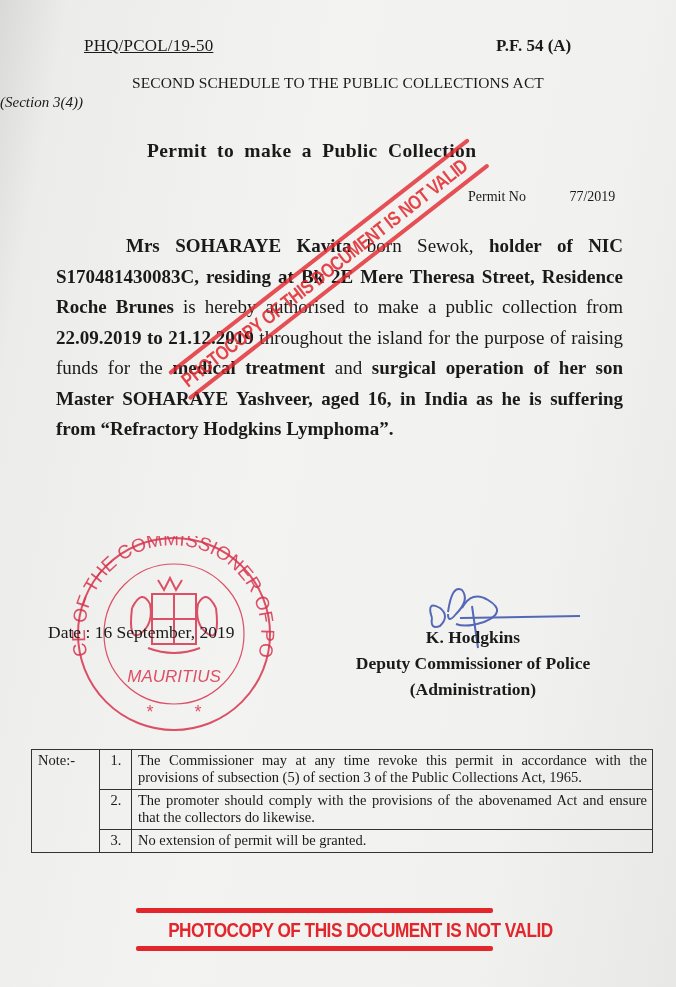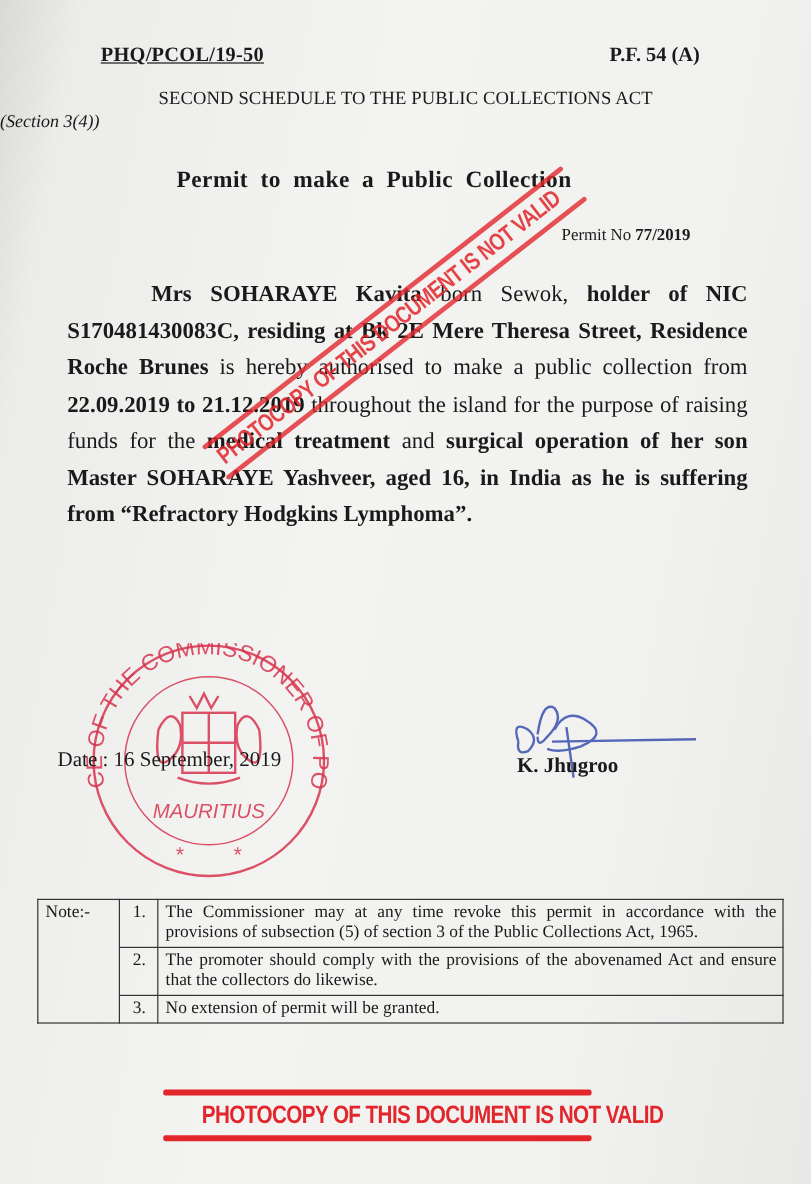--- a/index.html
+++ b/index.html
@@ -3,27 +3,27 @@
   <meta charset="utf-8">
   <style>
     html, body { margin: 0; padding: 0; }
     body {
       width: 676px; height: 987px; overflow: hidden; position: relative;
       background: linear-gradient(100deg, #d9d9d7 0%, #ececea 8%, #f3f3f1 40%, #f1f1ef 75%, #e8e8e6 100%);
       font-family: "Liberation Serif", "DejaVu Serif", serif;
       color: #1a1a1a;
     }
     .abs { position: absolute; }
-    .ref { left: 84px; top: 36px; font-size: 17px; font-weight: bold; text-decoration: underline; letter-spacing: 0.2px; }
-    .form-no { left: 496px; top: 36px; font-size: 17px; font-weight: bold; margin-left: 12px; }
+    .ref { left: 84px; top: 36px; font-size: 17px; font-weight: normal; text-decoration: underline; letter-spacing: 0.2px; }
+    .form-no { left: 496px; top: 36px; font-size: 17px; font-weight: bold; }
     .schedule { left: 0; width: 676px; top: 74px; text-align: center; font-size: 15.5px; letter-spacing: 0.1px; }
     .section { left: 0; width: 676px; top: 94px; font-size: 15px; font-style: italic; }
     .title { left: 147px; top: 140px; font-size: 19.5px; font-weight: bold; word-spacing: 5px; letter-spacing: 0.4px; }
     .permit-no { left: 468px; top: 189px; font-size: 14px; }
-    .permit-no b { font-weight: bold; }
+    .permit-no b { font-weight: normal; margin-left: 40px; }
     .body-text { left: 56px; width: 567px; top: 231px; font-size: 19px; line-height: 30.5px; text-align: justify; }
     .body-text p { margin: 0; text-indent: 70px; }
     .body-text b { font-weight: bold; }
     .date { left: 48px; top: 622px; font-size: 17.5px; }
     .sig-block { left: 318px; width: 310px; top: 624px; text-align: center; font-weight: bold; font-size: 17.5px; line-height: 26px; }
     .sig-block div { white-space: nowrap; }
     .notes { left: 31px; top: 749px; width: 622px; border-collapse: collapse; font-size: 14.5px; line-height: 17px; border-radius: 24px; }
     .notes td { border: 1.4px solid #333; padding: 2px 5px 3px 6px; vertical-align: top; }
     .notes td.lbl { width: 56px; border-bottom: none; }
     .notes td.lbl.mid { border-top: none; border-bottom: none; }
@@ -86,21 +86,23 @@
   <g fill="none" stroke="#3a4fae" stroke-width="2" opacity="0.85">
     <path d="M12 36 q-6 -18 8 -10 q10 8 0 18 q-10 4 -8 -8"></path>
     <path d="M28 30 q4 -28 14 -22 q8 10 -6 24 q-8 10 -8 0"></path>
     <path d="M42 26 q10 -18 26 -8 q20 12 -4 22 q-18 6 -28 2"></path>
     <path d="M40 36 L160 34"></path>
     <path d="M52 24 L58 66"></path>
   </g>
 </svg>
 
 <div class="abs sig-block">
-  <div>K. Jhugroo</div>
+  <div>K. Hodgkins</div>
+  <div>Deputy Commissioner of Police</div>
+  <div>(Administration)</div>
 </div>
 
 <table class="abs notes">
   <tbody>
       <tr>
     <td class="lbl">Note:-</td>
     <td class="num">1.</td>
     <td class="txt">The Commissioner may at any time revoke this permit in accordance with the provisions of subsection (5) of section 3 of the Public Collections Act, 1965.</td>
   </tr>
   <tr>

